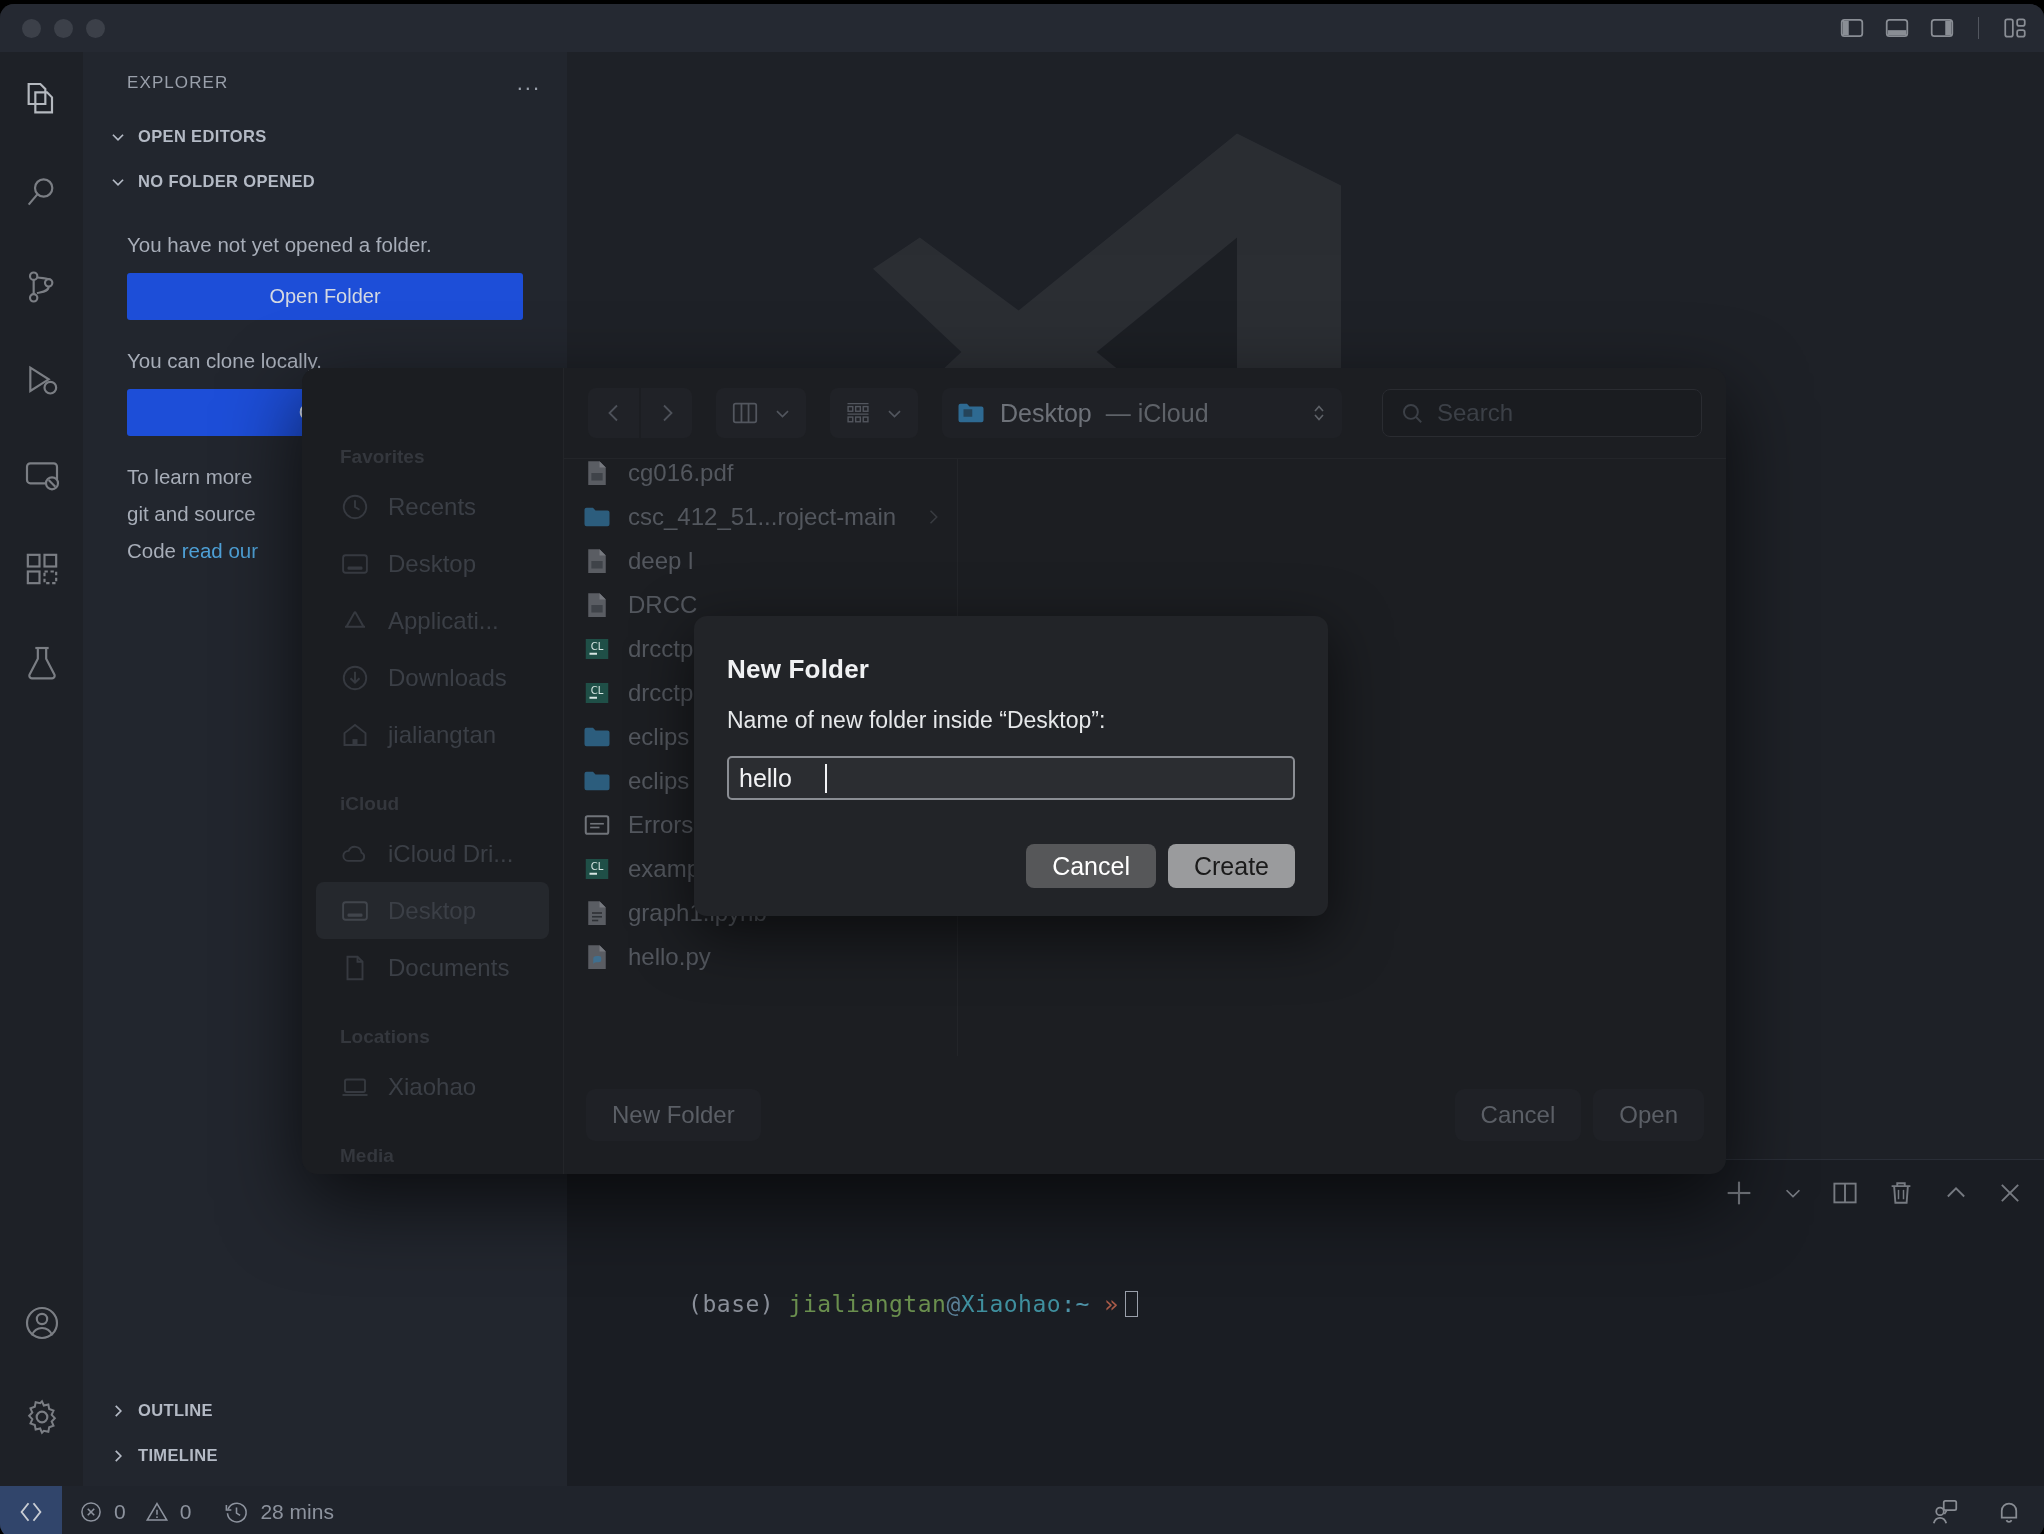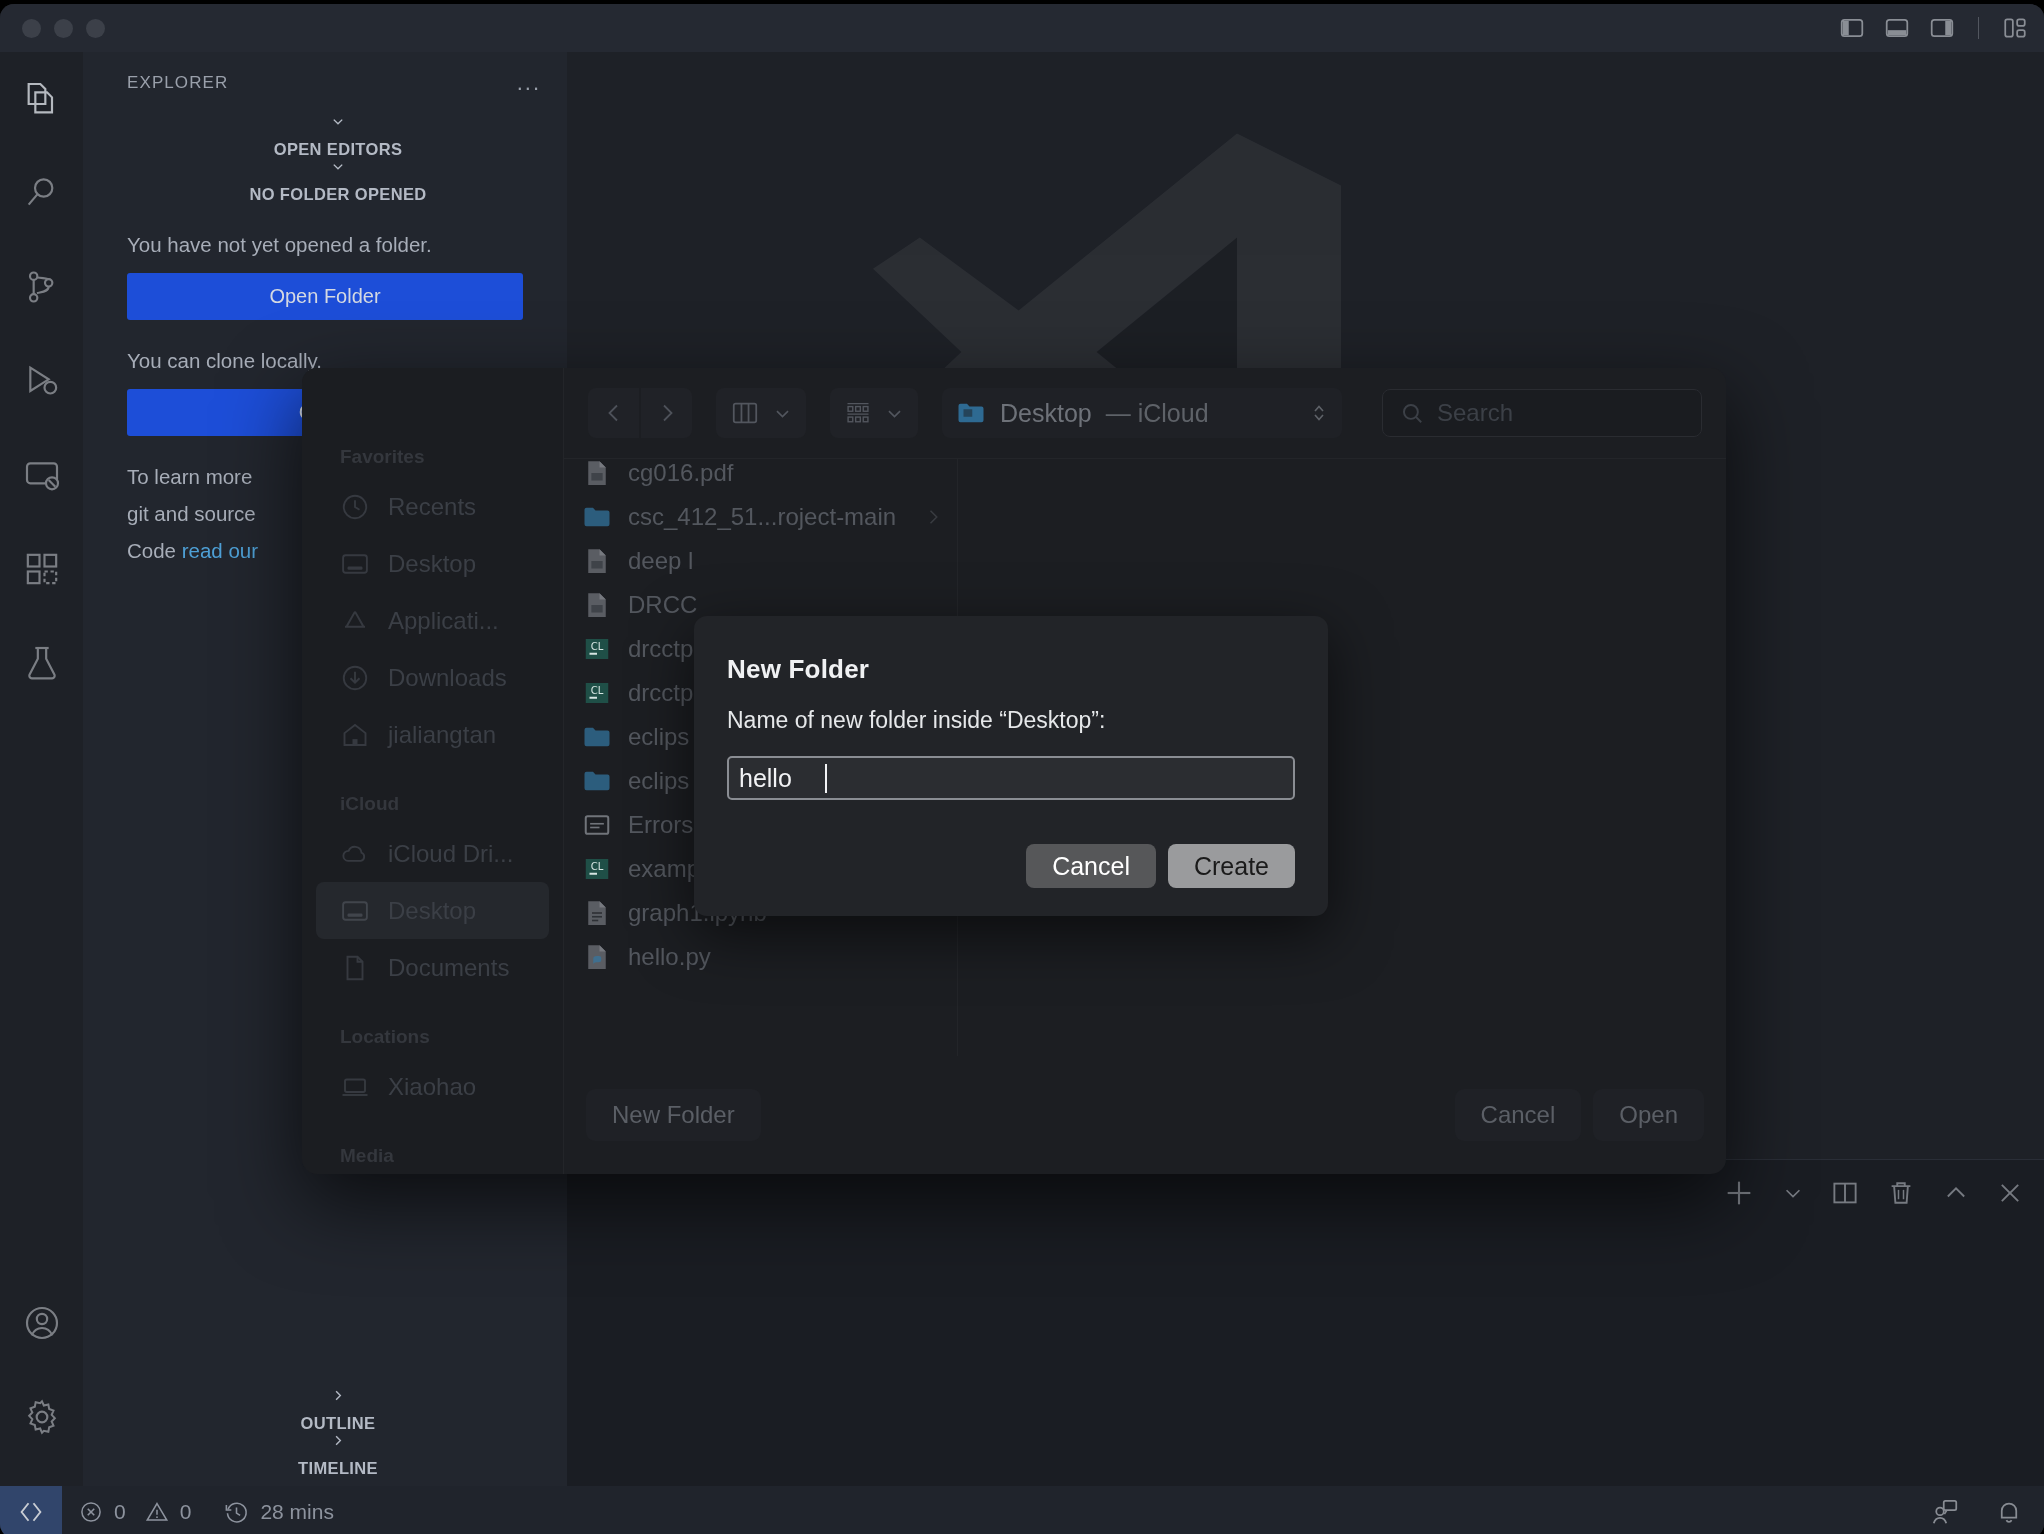--- a/index.html
+++ b/index.html
@@ -58,21 +58,20 @@
   }
   .sb-header {
     height: 62px; display: flex; align-items: center;
     padding: 0 26px 0 44px; justify-content: space-between;
   }
   .sb-title { font-size: 17px; letter-spacing: 1.1px; color: #9aa0ab; }
   .sb-dots { color: #9aa0ab; font-size: 22px; letter-spacing: 2px; line-height: 10px;}
   .sb-section {
     height: 45px; display: flex; align-items: center; gap: 11px;
     padding-left: 26px;
-    flex-direction: column;
   }
   .sb-section .chev { width: 18px; height: 18px; display:block; }
   .sb-section span.lbl {
     font-size: 16.5px; font-weight: bold; color: #b4bac5; letter-spacing: .35px;
   }
   .sb-body { padding: 0 44px; }
   .sb-para {
     font-size: 20.5px; line-height: 37px; color: #a7adb8;
     margin-top: 22px; margin-bottom: 10px;
   }
@@ -446,20 +445,23 @@
         <line x1="10" y1="9.5" x2="10" y2="17" stroke="#c2c7cf" stroke-width="1.2"></line>
         <line x1="14" y1="9.5" x2="14" y2="17" stroke="#c2c7cf" stroke-width="1.2"></line>
       </svg>
       <svg class="pt-ico" width="28" height="28" viewBox="0 0 24 24">
         <path d="M5 15l7-7 7 7" fill="none" stroke="#c2c7cf" stroke-width="1.6"></path>
       </svg>
       <svg class="pt-ico" width="28" height="28" viewBox="0 0 24 24">
         <line x1="5" y1="5" x2="19" y2="19" stroke="#c2c7cf" stroke-width="1.6"></line>
         <line x1="19" y1="5" x2="5" y2="19" stroke="#c2c7cf" stroke-width="1.6"></line>
       </svg>
+    </div>
+    <div class="term-line">
+      <span class="t-base">(base)</span><span class="t-base"> </span><span class="t-user">jialiangtan</span><span class="t-at">@</span><span class="t-host">Xiaohao</span><span class="t-col">:~</span><span> </span><span class="t-arrow">»</span><span class="t-cursor"></span>
     </div>
   </div>
 
   <div class="statusbar">
     <div class="sb-remote">
       <svg width="30" height="30" viewBox="0 0 24 24">
         <path d="M10 5L4.5 12 10 19" fill="none" stroke="#c8ccd3" stroke-width="1.5"></path>
         <path d="M14 5l5.5 7-5.5 7" fill="none" stroke="#c8ccd3" stroke-width="1.5"></path>
       </svg>
     </div>

